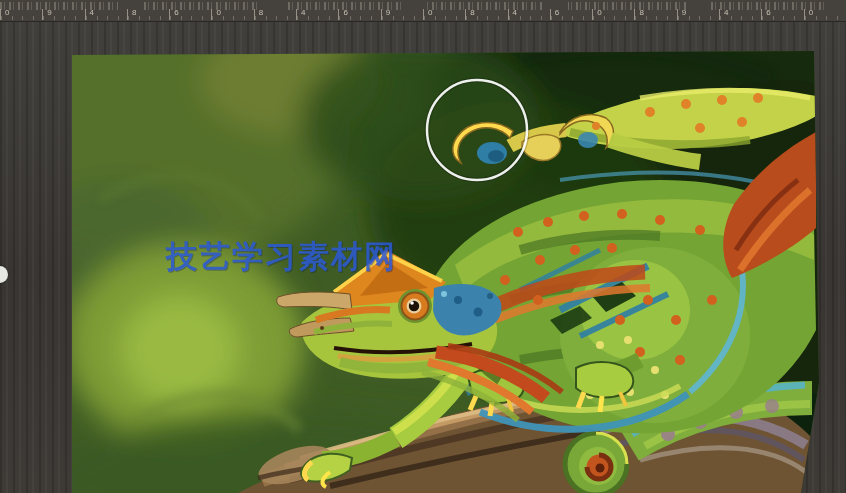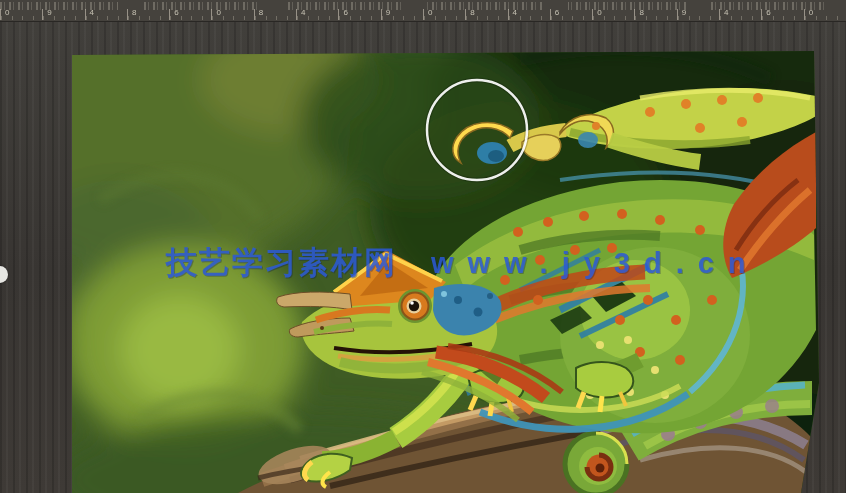--- a/index.html
+++ b/index.html
@@ -32,21 +32,21 @@
     border:2.5px solid rgba(250,250,248,.85);border-radius:10px;
     padding:2px 12px 4px;color:rgba(252,252,250,.95);font-size:25px;
     letter-spacing:1px;text-shadow:0 1px 2px rgba(0,0,0,.45);
     background:rgba(60,58,54,.25);}
   
   .painting{position:absolute;top:0;left:0;z-index:1;}
   
   .watermark{position:absolute;top:236px;left:166px;z-index:4;display:flex;
     align-items:baseline;color:#2b59d8;opacity:.85;white-space:nowrap;
     text-shadow:1px 1px 0 rgba(10,20,80,.35);}
-  .wm-site{font-size:31px;font-weight:bold;letter-spacing:2px;margin-top:6px;}
+  .wm-site{font-size:31px;font-weight:bold;letter-spacing:2px;}
   .wm-url{font-size:29px;font-weight:bold;margin-left:34px;letter-spacing:14px;}
   
   .edge-marker{position:absolute;left:-8px;top:266px;width:16px;height:17px;
     border-radius:50%;background:#e6e6e2;z-index:4;box-shadow:0 0 2px rgba(0,0,0,.5);}
 </style>
 </head>
 <body>
 
 <div class="screen">
   <div class="frame-bg"></div>
@@ -312,17 +312,16 @@
         </div>
         <div class="cell">
           <span>0</span>
         </div>
       </div>
   </div>
 
 
   <div class="watermark">
     <span class="wm-site">技艺学习素材网</span>
-    <span class="wm-url">www.jy3d.cn</span>
   </div>
 
   <div class="edge-marker"></div>
 </div>
 
 </body></html>

